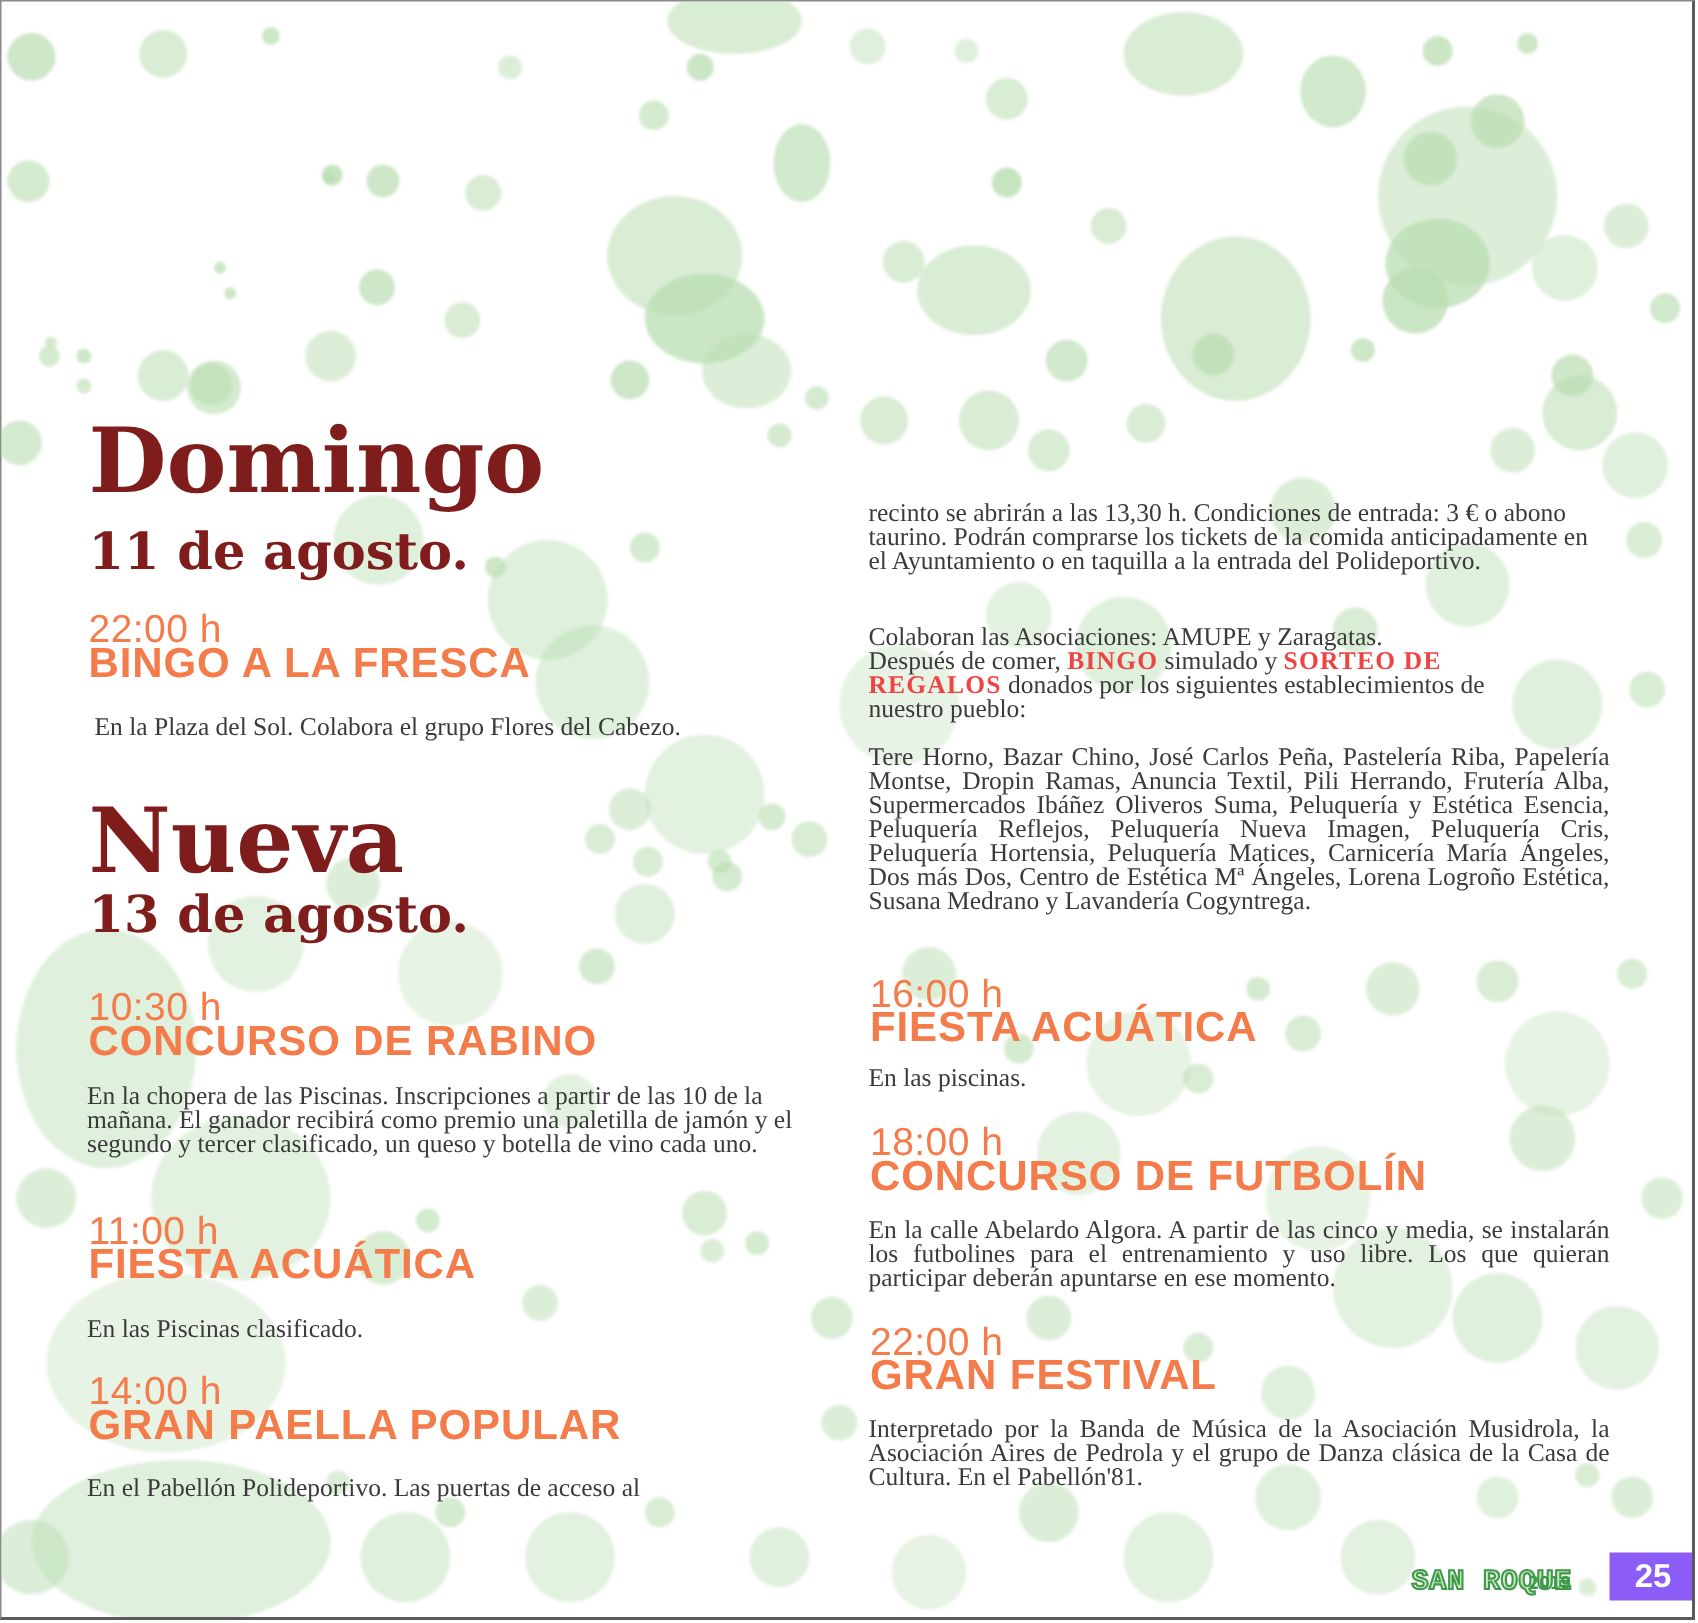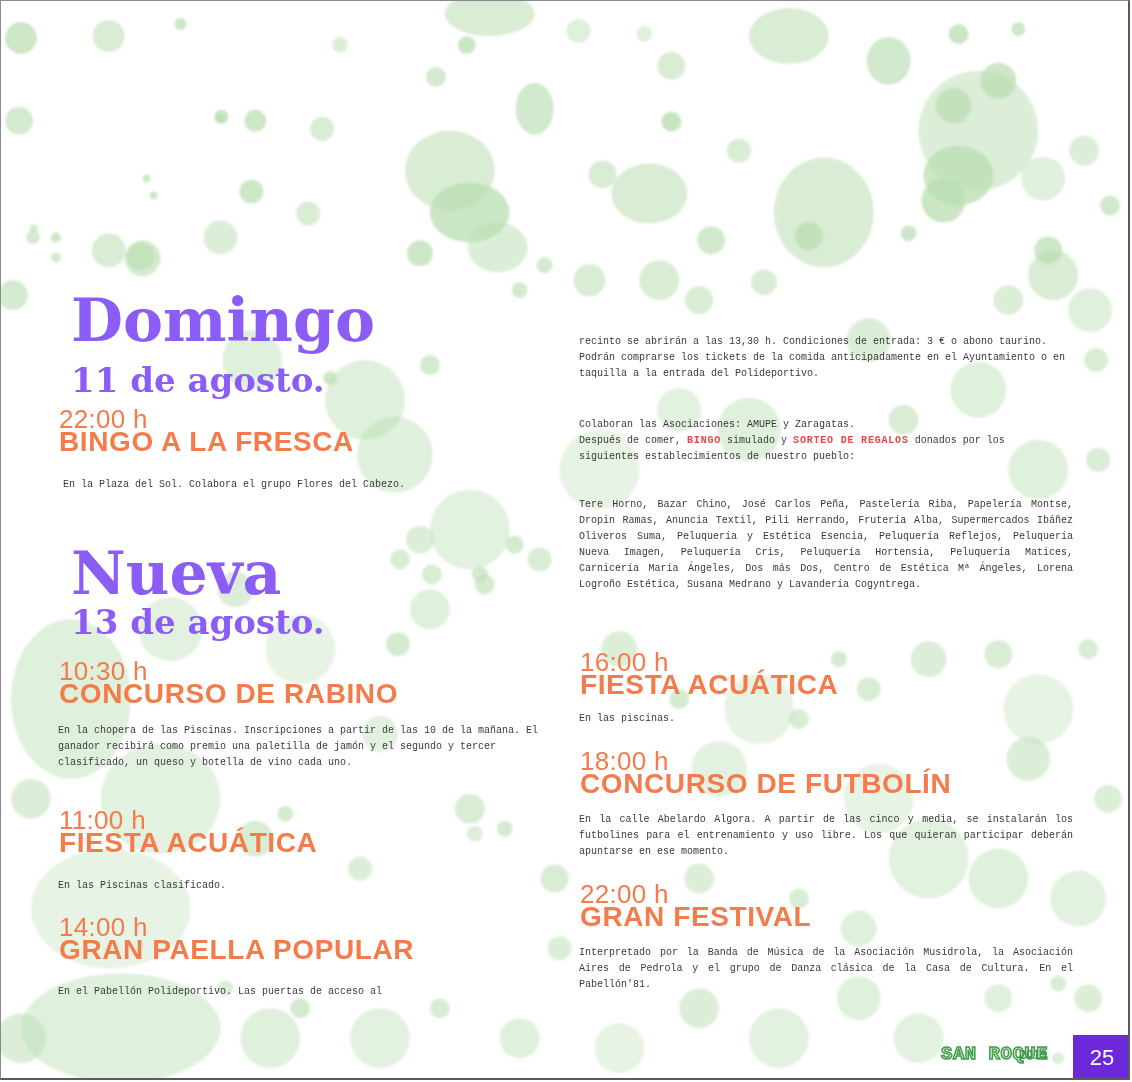--- a/index.html
+++ b/index.html
@@ -11,55 +11,55 @@
   .page {
     position: absolute; left: 0; top: 0; width: 1130px; height: 1080px;
     border: 1px solid #8a8a8a; border-right: 2px solid #5a5a5a; border-bottom: 2px solid #5a5a5a;
     box-sizing: border-box; overflow: hidden; background: #fff;
   }
   .bg { position: absolute; left: 0; top: 0; width: 100%; height: 100%; z-index: 0; }
   .content { position: absolute; left: 0; top: 0; width: 100%; height: 100%; z-index: 1; }
 
   .day-title {
     position: absolute; left: 58px;
-    font-family: "DejaVu Serif", serif; font-weight: bold; color: #8b5cf6;
-    letter-spacing: 0px; margin: 12px; line-height: 1;
+    font-family: "DejaVu Serif", serif; font-weight: bold; color: #7f1d1d;
+    letter-spacing: 0px; margin: 0; line-height: 1;
   }
   .day-name { font-size: 60px; }
   .day-date { font-size: 34px; }
 
   .event { position: absolute; }
   .time {
     color: #f47b4a; font-size: 26px; font-weight: normal; line-height: 22px;
     font-family: "Liberation Sans", sans-serif; letter-spacing: 0.3px;
   }
   .ev-title {
     color: #f47b4a; font-size: 28px; font-weight: bold; line-height: 24px;
     font-family: "Liberation Sans", sans-serif; letter-spacing: 0.6px;
   }
   .desc {
-    position: absolute; color: #3a3a3a; font-size: 10px; line-height: 16px;
-    font-family: Liberation Mono, monospace; margin: 0;
+    position: absolute; color: #3a3a3a; font-size: 17px; line-height: 16px;
+    font-family: Liberation Serif, serif; margin: 0;
   }
   .justify { text-align: justify; text-align-last: left; }
   .desc b { color: #ef4444; letter-spacing: 0.8px; }
 
   .footer-logo {
     position: absolute; left: 892px; top: 1042px; font-family: Liberation Mono, monospace;
     font-weight: bold; font-size: 19px; color: #c8e6c0; letter-spacing: 0.5px; margin-left: 48px;
     -webkit-text-stroke: 1.4px #3f9a4a;
   }
   .footer-year {
     position: absolute; left: 1018px; top: 1047px; font-family: "DejaVu Sans", sans-serif;
     font-weight: bold; font-size: 12px; color: #3f9a4a; transform: scaleX(0.85); transform-origin: left;
   }
   .page-num {
-    position: absolute; left: 1072px; top: 1034px; width: 58px; height: 46px;
-    background: #6d28d9; color: #ffffff; font-size: 22px; font-family: "Liberation Sans", sans-serif;
-    display: flex; align-items: center; justify-content: center;
+    position: absolute; left: 1072px; top: 1034px; width: 58px; height: 32px;
+    background: #8b5cf6; color: #ffffff; font-size: 22px; font-family: "Liberation Sans", sans-serif;
+    display: flex; align-items: center; justify-content: center; font-weight: bold;
   }
 </style>
 </head>
 <body>
 
 <div class="page">
 
   <svg class="bg" viewBox="0 0 1130 1080" preserveAspectRatio="none">
     <defs>
       <filter id="soft" x="-20%" y="-20%" width="140%" height="140%">

